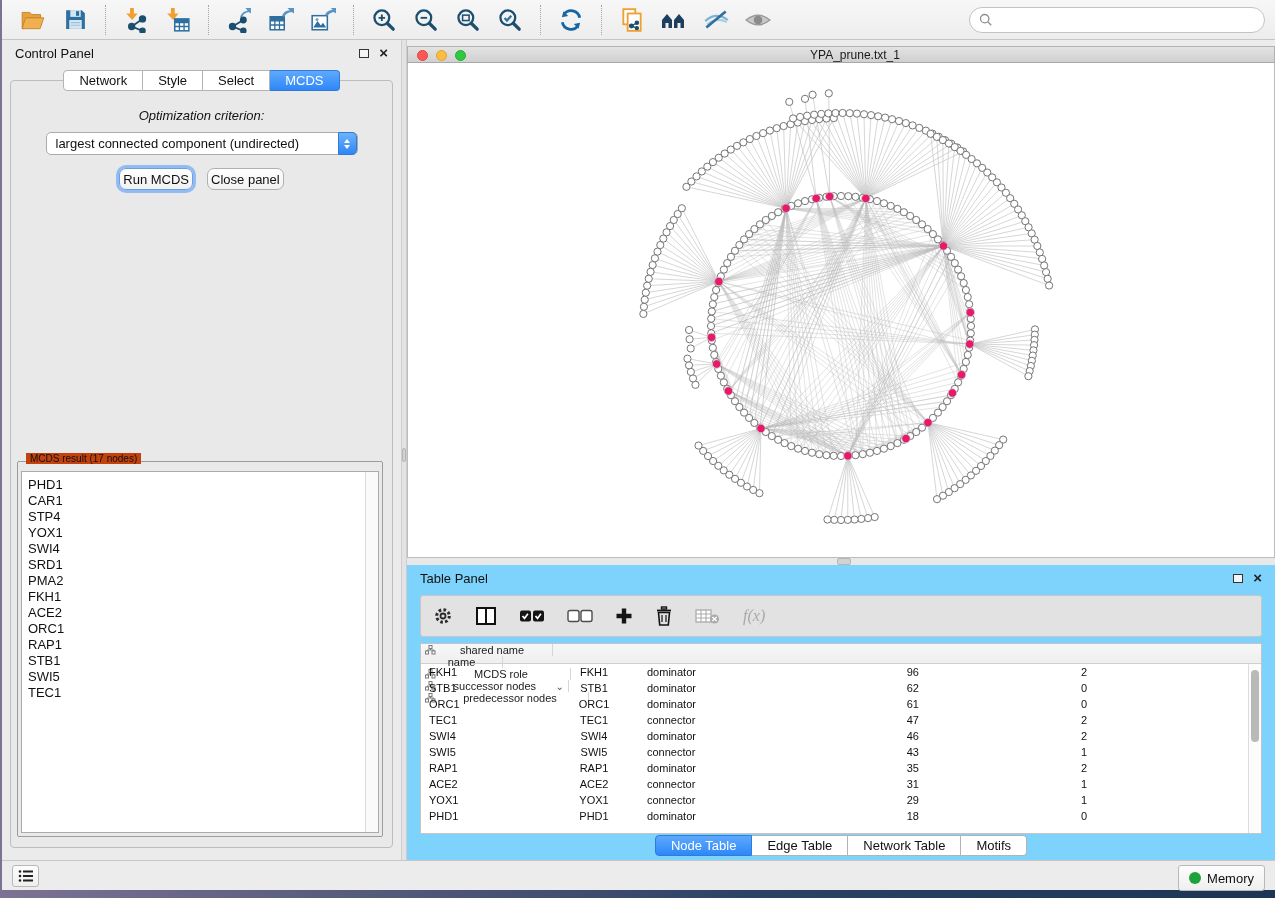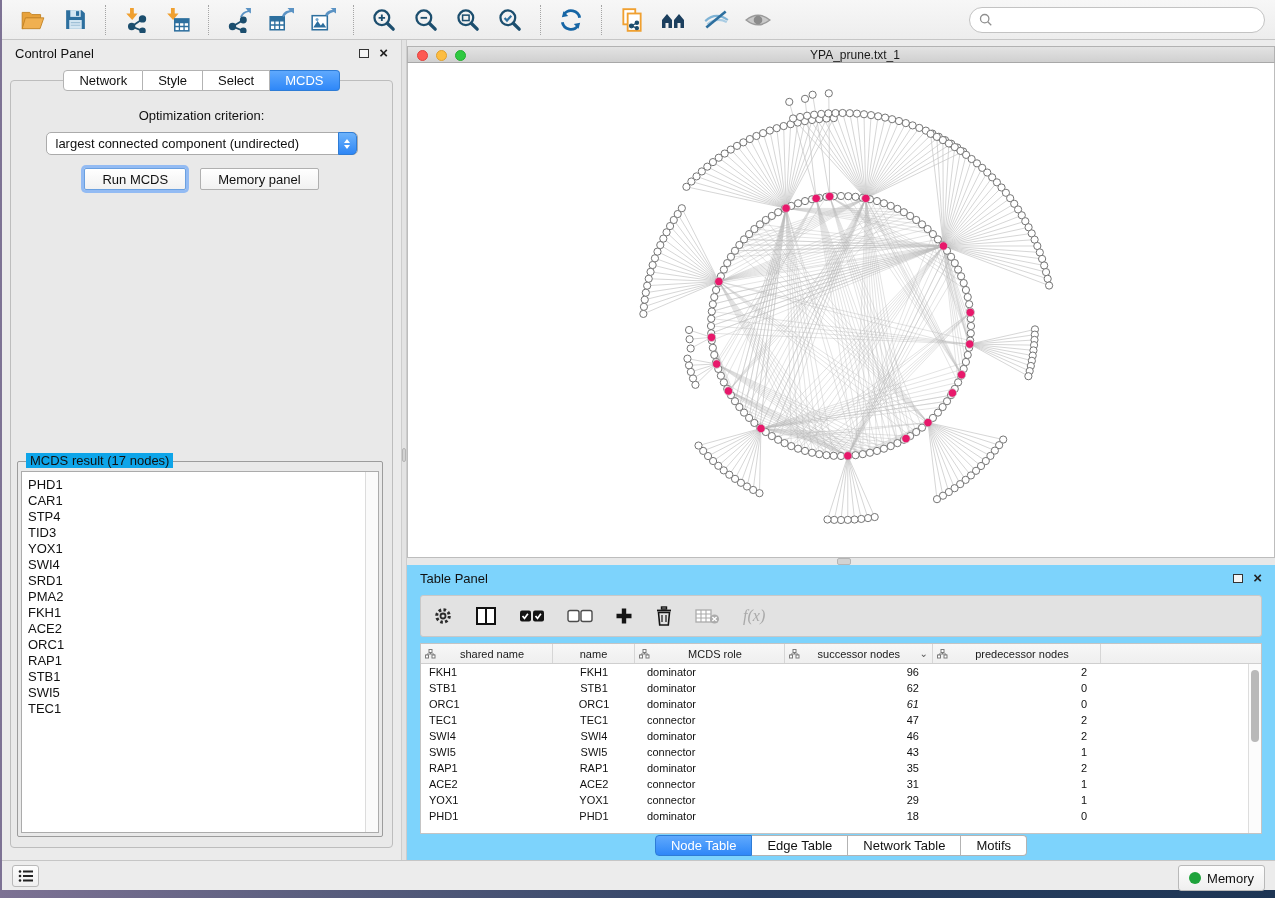--- a/index.html
+++ b/index.html
@@ -58,56 +58,56 @@
   
   .cp-tabs { position:absolute; top:30px; left:0; right:0; display:flex; justify-content:center; z-index:3; }
   .cp-tab {
     height:21px; padding:0 15px; background:#fff; border:1px solid #b3b3b3; border-left:none;
     display:flex; align-items:center; font-size:13px; color:#111;
   }
   .cp-tab:first-child { border-left:1px solid #b3b3b3; border-radius:4px 0 0 4px; }
   .cp-tab:last-child { border-radius:0 4px 4px 0; }
   .cp-tab.active { background:linear-gradient(#5fa9fd,#2e87f8); border-color:#2e7cd6; color:#fff; }
   .cp-box { position:absolute; left:8px; right:8px; top:40px; bottom:12px; background:#e9e9e9; border:1px solid #bdbdbd; border-radius:4px; }
-  .opt-label { text-align:center; margin-top:27px; font-size:13px; }
+  .opt-label { text-align:center; margin-top:27px; font-size:13px;font-style:italic; }
   .dropdown {
     margin:9px auto 0; width:312px; height:23px; background:#fff;
     border:1px solid #ababab; border-radius:5px; position:relative;
     display:flex; align-items:center; padding-left:9px; font-size:13px;
   }
   .dd-stepper {
     position:absolute; right:0; top:-1px; bottom:-1px; width:19px;
     border-radius:0 5px 5px 0; background:linear-gradient(#6db3fb,#2e86f5);
     border:1px solid #2e7cd6; display:flex; flex-direction:column; align-items:center; justify-content:center; gap:2px;
   }
   .tri-up { width:0; height:0; border-left:3.5px solid transparent; border-right:3.5px solid transparent; border-bottom:4px solid #fff; }
   .tri-down { width:0; height:0; border-left:3.5px solid transparent; border-right:3.5px solid transparent; border-top:4px solid #fff; }
   .btn-row { display:flex; justify-content:center; gap:14px; margin-top:13px; }
   .mac-btn {
-    height:22px; padding:0 17px; background:linear-gradient(#ffffff,#f1f1f1);
-    border:1px solid #b0b0b0; border-radius:2px; font:13px "Liberation Sans",sans-serif; color:#111;
+    height:22px; padding:0 3px; background:linear-gradient(#ffffff,#f1f1f1);
+    border:1px solid #b0b0b0; border-radius:7px; font:13px "Liberation Sans",sans-serif; color:#111;
   }
   .mac-btn.focused { box-shadow:0 0 0 3px rgba(90,156,250,.6); border-color:#6aa0e0; }
   .result-group { position:absolute; left:6px; right:9px; top:380px; bottom:10px; border:1px solid #9c9c9c; border-radius:2px; }
-  .result-legend { position:absolute; top:-9px; left:8px; background:#0ea5e9; padding:0 4px; font-size:13px; }
+  .result-legend { position:absolute; top:-9px; left:8px; background:#c2410c; padding:0 4px; font-size:10px; }
   .result-list { position:absolute; left:3px; right:3px; top:9px; bottom:3px; background:#fff; border:1px solid #ababab; overflow:hidden; }
   .result-scroll { position:absolute; right:0; top:0; bottom:0; width:13px; background:#fafafa; border-left:1px solid #dcdcdc; }
   .result-items { padding:5px 0 0 6px; }
   .result-item { font-size:13px; line-height:16px; }
   
   .table-panel { flex:1; position:relative; background:#7dd3fc; }
   .tp-toolbar {
     position:absolute; left:13px; right:13px; top:30px; height:42px;
     background:#e2e2e2; border:1px solid #c8c8c8; border-radius:3px;
     display:flex; align-items:center; padding:0 12px; gap:22px;
   }
   .tp-icon { display:flex; align-items:center; justify-content:center; }
   .fx-label { font:italic 16px "Liberation Serif",serif; color:#a9a9a9; }
   .data-table { position:absolute; left:13px; right:13px; top:78px; height:191px; background:#fff; border:1px solid #c4c4c4; }
-  .thead { display:flex; height:20px; background:linear-gradient(#f7f7f7,#efefef); border-bottom:1px solid #cfcfcf; }
+  .thead { display:flex; height:20px; background:linear-gradient(#f7f7f7,#efefef); border-bottom:1px solid #cfcfcf;flex-direction:column; }
   .th { display:flex; align-items:center; border-right:1px solid #d6d6d6; font-size:11px; color:#1a1a1a; padding:0 4px; position:relative; }
   .th .th-label { flex:1; text-align:center; }
   .th .sort-chev { font-size:10px; color:#555; margin-left:2px; }
   .tbody { position:relative; }
   .tr { display:flex; height:16px; }
   .td { font-size:11px; color:#111; display:flex; align-items:center; overflow:hidden; white-space:nowrap; }
   .td.al { justify-content:flex-start; padding-left:8px; }
   .td.ac { justify-content:center; }
   .td.ar { justify-content:flex-end; padding-right:14px; }
   .td.role { justify-content:flex-start; padding-left:12px; }
@@ -301,30 +301,29 @@
         <div class="opt-label">Optimization criterion:</div>
         <div class="dropdown">
           <span>largest connected component (undirected)</span>
           <span class="dd-stepper">
               <span class="tri-up"></span>
               <span class="tri-down"></span>
             </span>
         </div>
         <div class="btn-row">
           <button class="mac-btn focused">Run MCDS</button>
-          <button class="mac-btn">Memory panel</button>
+          <button class="mac-btn">Close panel</button>
         </div>
         <div class="result-group">
           <span class="result-legend">MCDS result (17 nodes)</span>
           <div class="result-list">
             <div class="result-items" id="mcds-list">
                 <div class="result-item">PHD1</div>
                 <div class="result-item">CAR1</div>
                 <div class="result-item">STP4</div>
-                <div class="result-item">TID3</div>
                 <div class="result-item">YOX1</div>
                 <div class="result-item">SWI4</div>
                 <div class="result-item">SRD1</div>
                 <div class="result-item">PMA2</div>
                 <div class="result-item">FKH1</div>
                 <div class="result-item">ACE2</div>
                 <div class="result-item">ORC1</div>
                 <div class="result-item">RAP1</div>
                 <div class="result-item">STB1</div>
                 <div class="result-item">SWI5</div>
@@ -1197,21 +1196,21 @@
                 <div class="td al" style="width: 132px;">STB1</div>
                 <div class="td ac" style="width: 82px;">STB1</div>
                 <div class="td role" style="width: 150px;">dominator</div>
                 <div class="td ar" style="width: 148px;">62</div>
                 <div class="td ar" style="width: 168px;">0</div>
               </div>
               <div class="tr">
                 <div class="td al" style="width: 132px;">ORC1</div>
                 <div class="td ac" style="width: 82px;">ORC1</div>
                 <div class="td role" style="width: 150px;">dominator</div>
-                <div class="td ar" style="width: 148px; font-style: italic;">61</div>
+                <div class="td ar" style="width: 148px;">61</div>
                 <div class="td ar" style="width: 168px;">0</div>
               </div>
               <div class="tr">
                 <div class="td al" style="width: 132px;">TEC1</div>
                 <div class="td ac" style="width: 82px;">TEC1</div>
                 <div class="td role" style="width: 150px;">connector</div>
                 <div class="td ar" style="width: 148px;">47</div>
                 <div class="td ar" style="width: 168px;">2</div>
               </div>
               <div class="tr">

